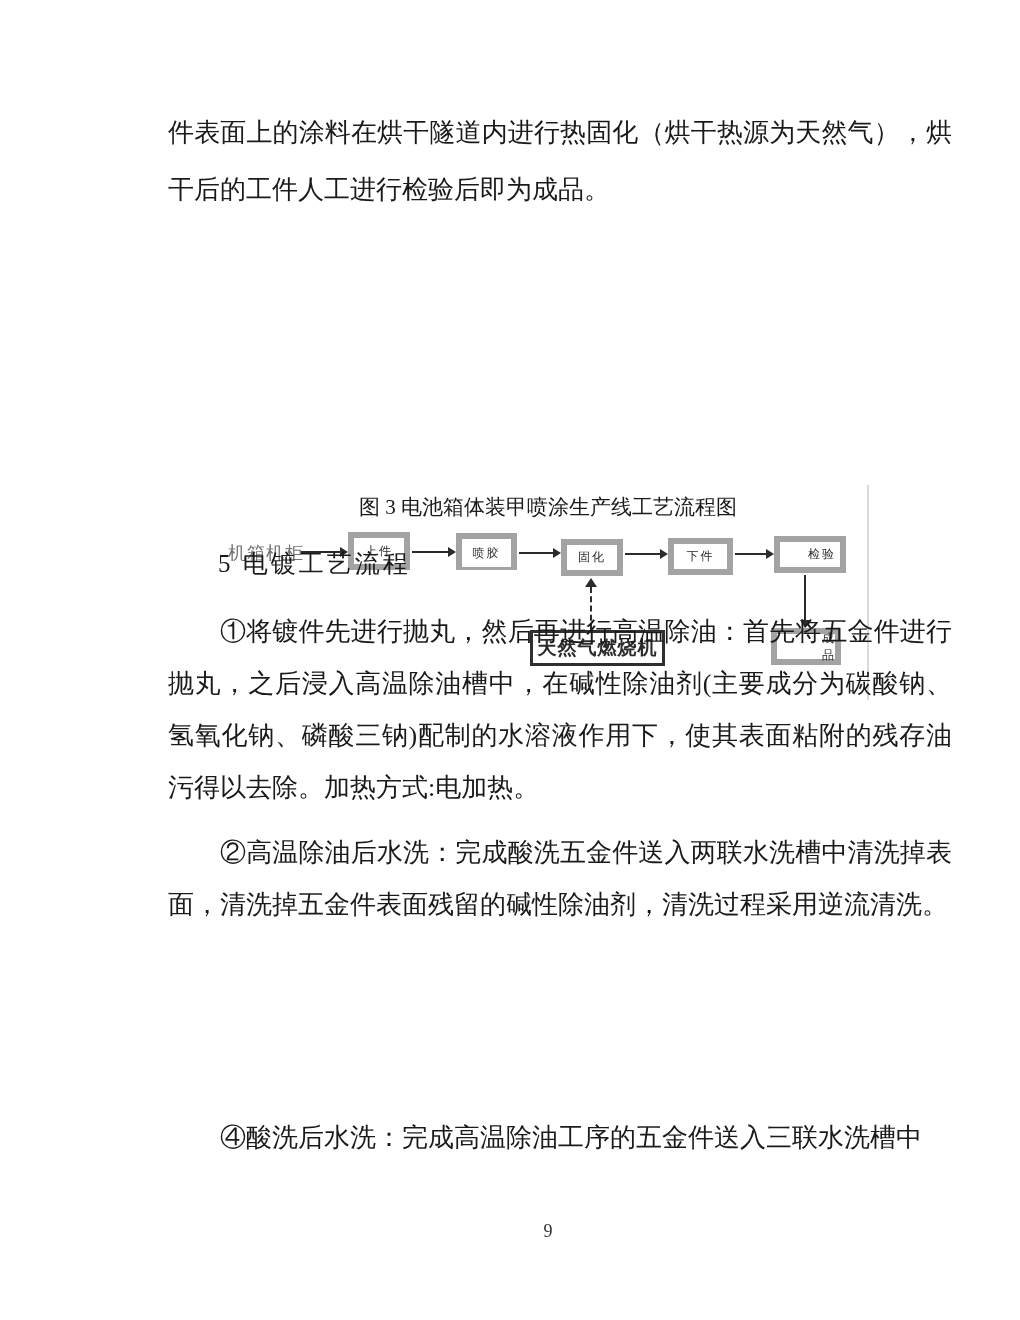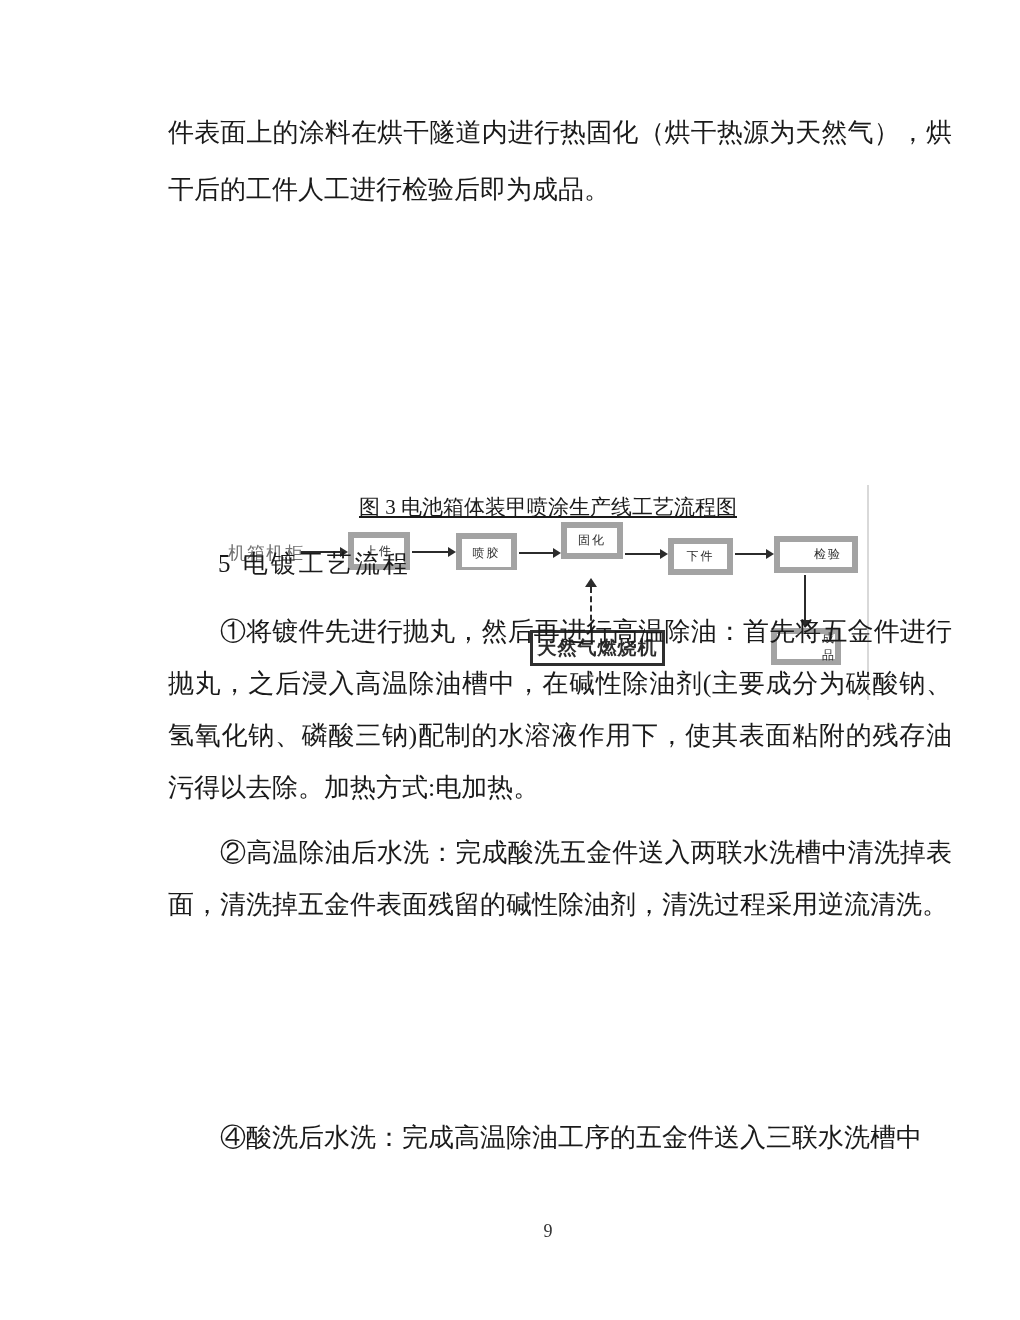--- a/index.html
+++ b/index.html
@@ -61,23 +61,23 @@
     background: #ffffff;
     display: flex;
     align-items: center;
     justify-content: center;
     font-size: 12px;
     letter-spacing: 2px;
     color: #2b2b2b;
   }
   .b1 { left: 300px; top: 292px; width: 62px; height: 38px; }
   .b2 { left: 408px; top: 293px; width: 61px; height: 37px; border-bottom-width: 3px; }
-  .b3 { left: 513px; top: 282px; width: 62px; height: 37px; }
+  .b3 { left: 513px; top: 299px; width: 62px; height: 37px; }
   .b4 { left: 620px; top: 298px; width: 65px; height: 37px; }
-  .b5 { left: 726px; top: 296px; width: 84px; height: 37px; padding-left: 24px; }
+  .b5 { left: 726px; top: 296px; width: 72px; height: 37px; padding-left: 24px; }
   .b6 { left: 723px; top: 388px; width: 70px; height: 37px; padding-left: 46px; }
   .burner {
     left: 482px; top: 390px; width: 135px; height: 36px;
     border-width: 3px; border-color: #2f2f2f; font-size: 19px; letter-spacing: 1px; font-weight: bold;
   }
   .harrow {
     position: absolute;
     height: 2px;
     background: #2b2b2b;
   }
@@ -132,21 +132,20 @@
 
   .caption {
     position: absolute;
     left: 120px;
     top: 493px;
     width: 760px;
     text-align: center;
     font-size: 21px;
     margin: 0;
     color: #1a1a1a;
-    text-decoration: underline;
   }
   .heading {
     position: absolute;
     left: 170px;
     top: 547px;
     font-size: 25px;
     font-weight: normal;
     letter-spacing: 3px;
     margin: 0;
     color: #1a1a1a;

